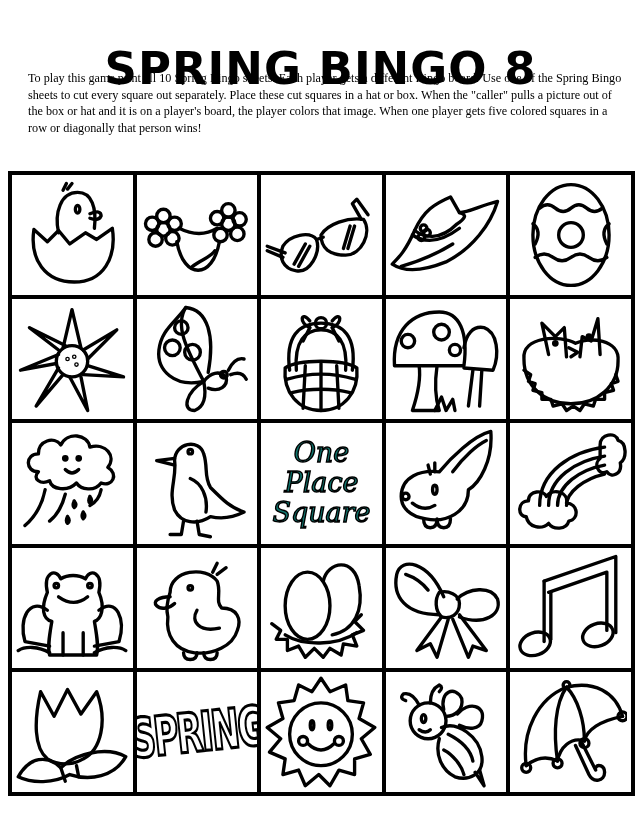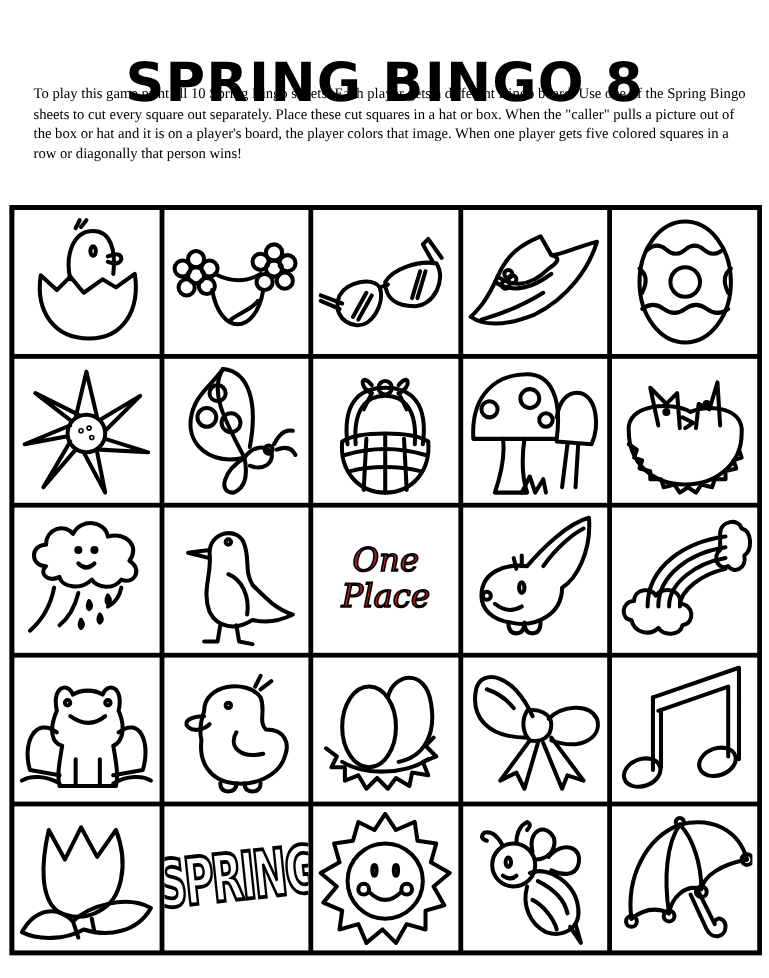--- a/index.html
+++ b/index.html
@@ -20,21 +20,21 @@
     grid-template-columns: repeat(5, 1fr); grid-template-rows: repeat(5, 1fr);
     background: #000; gap: 4px; box-sizing: content-box;
   }
   .cell {
     background: #fff; position: relative; display: flex; align-items: center; justify-content: center; overflow: hidden;
   }
   .cell svg { width: 112px; height: 112px; }
   .cell svg * { fill: none; stroke: #000; stroke-width: 3; stroke-linecap: round; stroke-linejoin: round; }
   .free {
     display: flex; flex-direction: column; align-items: center; justify-content: center;
-    font-family: "DejaVu Serif", serif; font-size: 27px; line-height: 30px; color: #b91c1c;
+    font-family: "DejaVu Serif", serif; font-size: 27px; line-height: 30px; color: #0f766e;
     -webkit-text-stroke: 1.4px #000; font-style: italic;
   }
   .free span { display: block; }
   .spring-word {
     font-family: "DejaVu Sans", sans-serif; font-weight: bold; font-size: 34px; color: #fff;
     -webkit-text-stroke: 2px #000; transform: rotate(-6deg) scaleY(1.6); letter-spacing: -2px;
   }
 </style>
 </head>
 <body>
@@ -187,20 +187,21 @@
       <path d="M30 30 C30 14 52 10 56 24 C60 36 56 44 62 54 C74 66 80 72 92 76 C80 82 70 82 62 80 C50 88 36 86 30 74 C24 58 32 46 30 30 Z"></path>
       <path d="M30 28 L14 30 L30 34"></path>
       <circle cx="44" cy="22" r="2"></circle>
       <path d="M44 46 C54 50 60 62 58 76"></path>
       <path d="M38 84 L36 96 L26 96 M50 84 L52 96 L62 98"></path>
     </svg>
   </div>
   <div class="cell free">
     <span>One</span>
     <span>Place</span>
+    <span>Square</span>
   </div>
   <div class="cell">
     <svg viewBox="0 0 100 100">
       <path d="M10 62 C10 44 28 38 44 40 C54 28 74 8 90 4 C92 30 80 50 70 56 C70 76 50 86 32 82 C18 80 10 72 10 62 Z"></path>
       <path d="M56 40 C66 26 78 16 86 12"></path>
       <path d="M36 42 l-2 -8 M40 40 l0 -8"></path>
       <circle cx="14" cy="62" r="3"></circle>
       <ellipse cx="40" cy="56" rx="2" ry="4"></ellipse>
       <path d="M20 68 q10 8 20 2"></path>
       <path d="M30 82 q0 8 6 8 q6 0 6 -8 M42 82 q0 8 6 8 q6 0 6 -8"></path>

